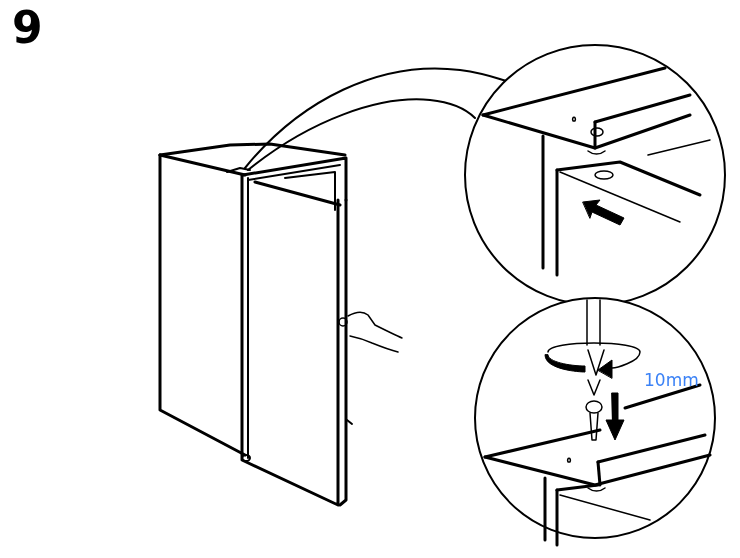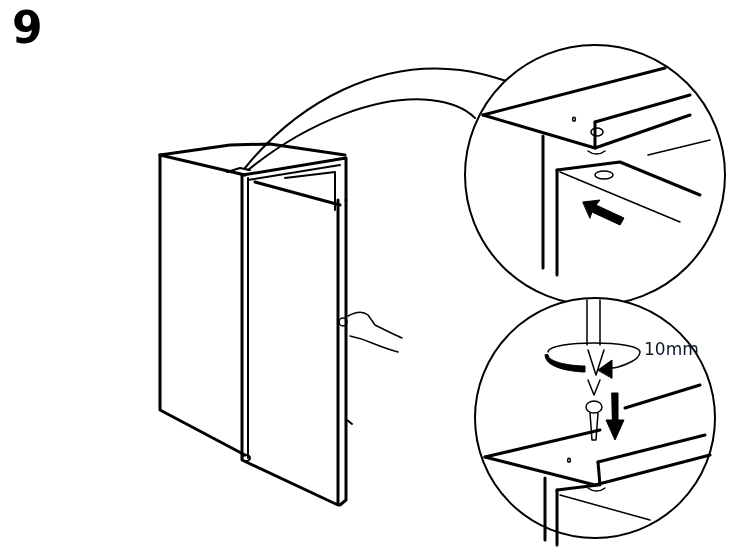--- a/index.html
+++ b/index.html
@@ -1,19 +1,19 @@
 <!DOCTYPE html>
 <html><head>
   <meta charset="utf-8">
   <style>
     html, body { margin:0; padding:0; background:#ffffff; }
     body { width:740px; height:558px; position:relative; overflow:hidden; font-family:"Liberation Sans", sans-serif; }
     .step-number { position:absolute; left:12px; top:2px; font-family:"DejaVu Sans", sans-serif; font-weight:bold; font-size:44px; color:#000; }
     svg { position:absolute; left:0; top:0; }
-    .label { position:absolute; left:644px; top:339px; font-family:"DejaVu Sans", sans-serif; font-size:17px; color:#0f172a; }
+    .label { position:absolute; left:644px; top:370px; font-family:"DejaVu Sans", sans-serif; font-size:17px; color:#3b82f6; }
   </style>
 </head>
 <body>
 
 <div class="step-number">9</div>
 
 <svg width="740" height="558" viewBox="0 0 740 558">
   <g fill="none" stroke="#000" stroke-linejoin="round" stroke-linecap="round">
 
     <path d="M245,168 C300,100 380,60 460,70 C490,74 500,80 510,82" stroke-width="2"></path>

